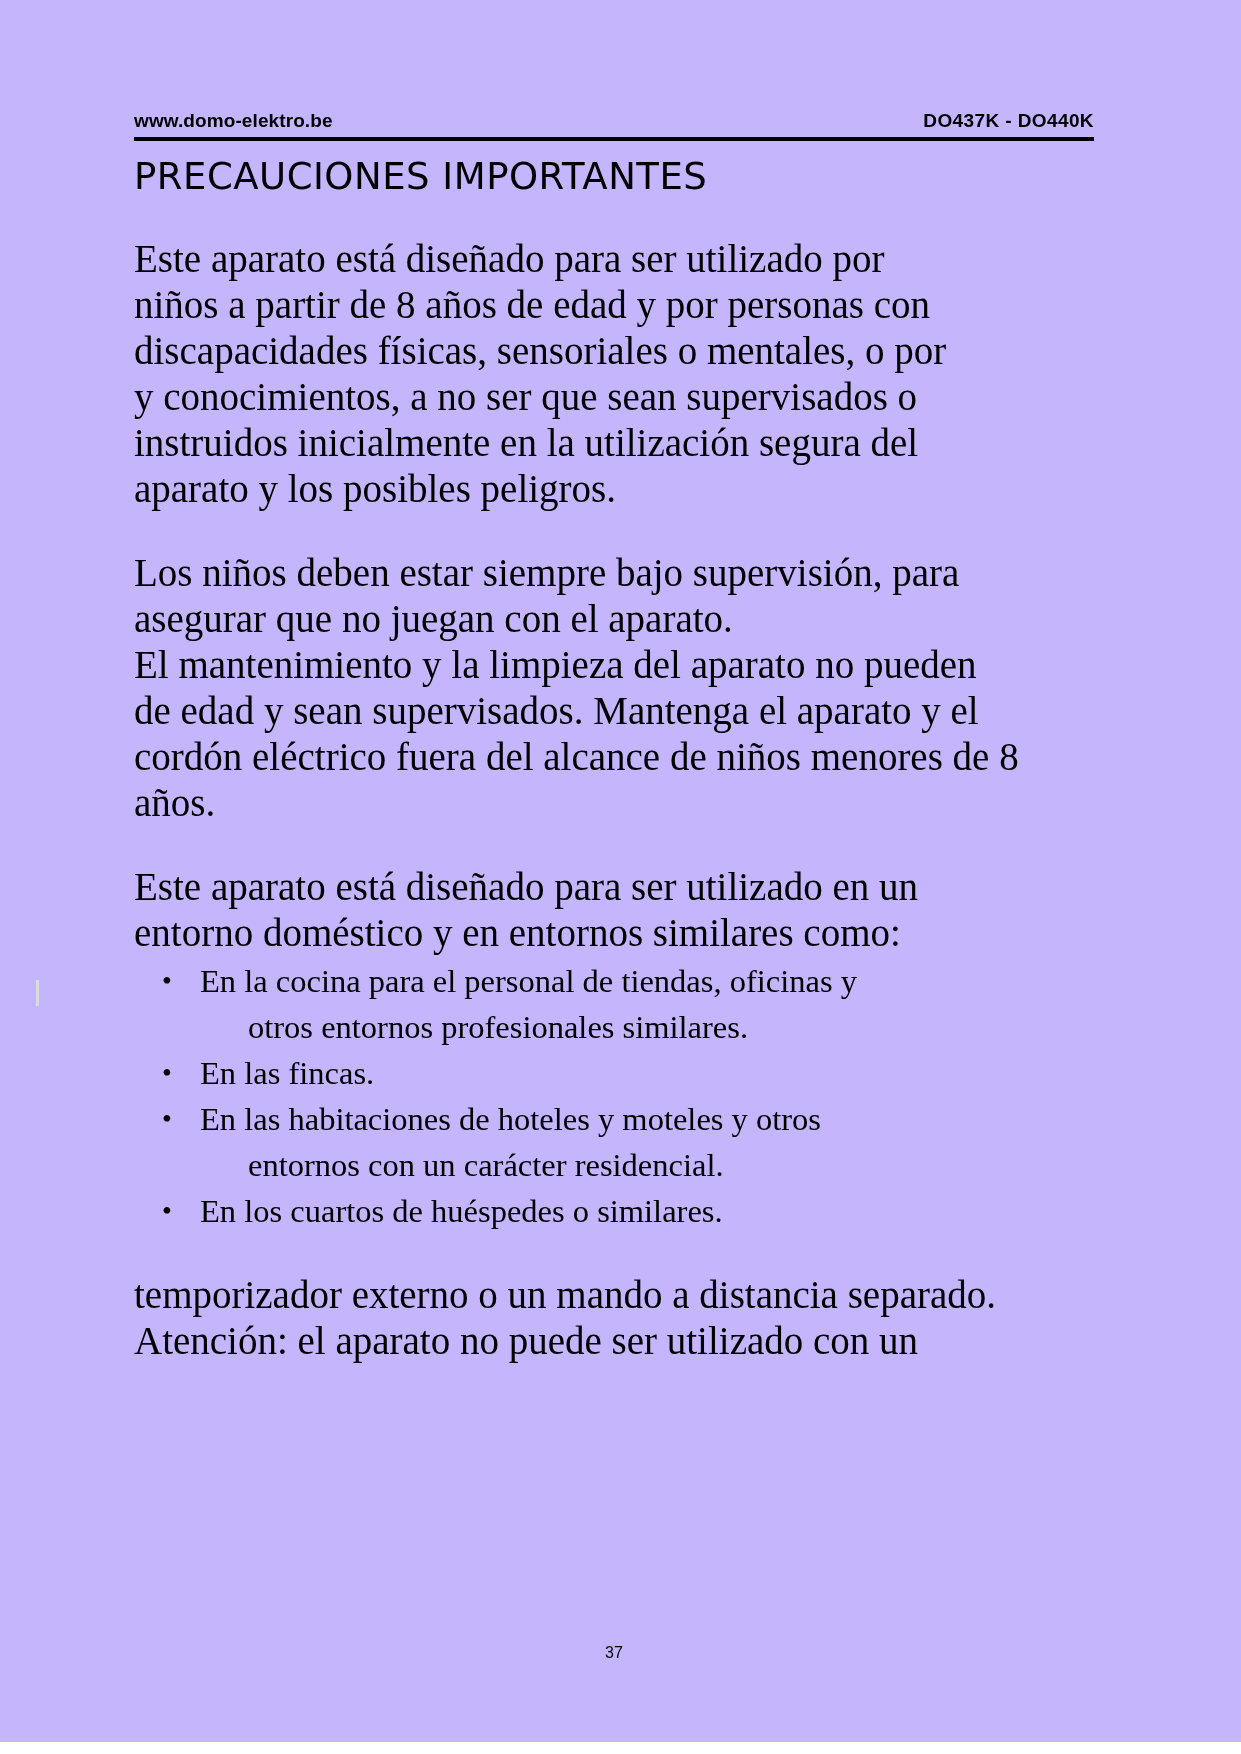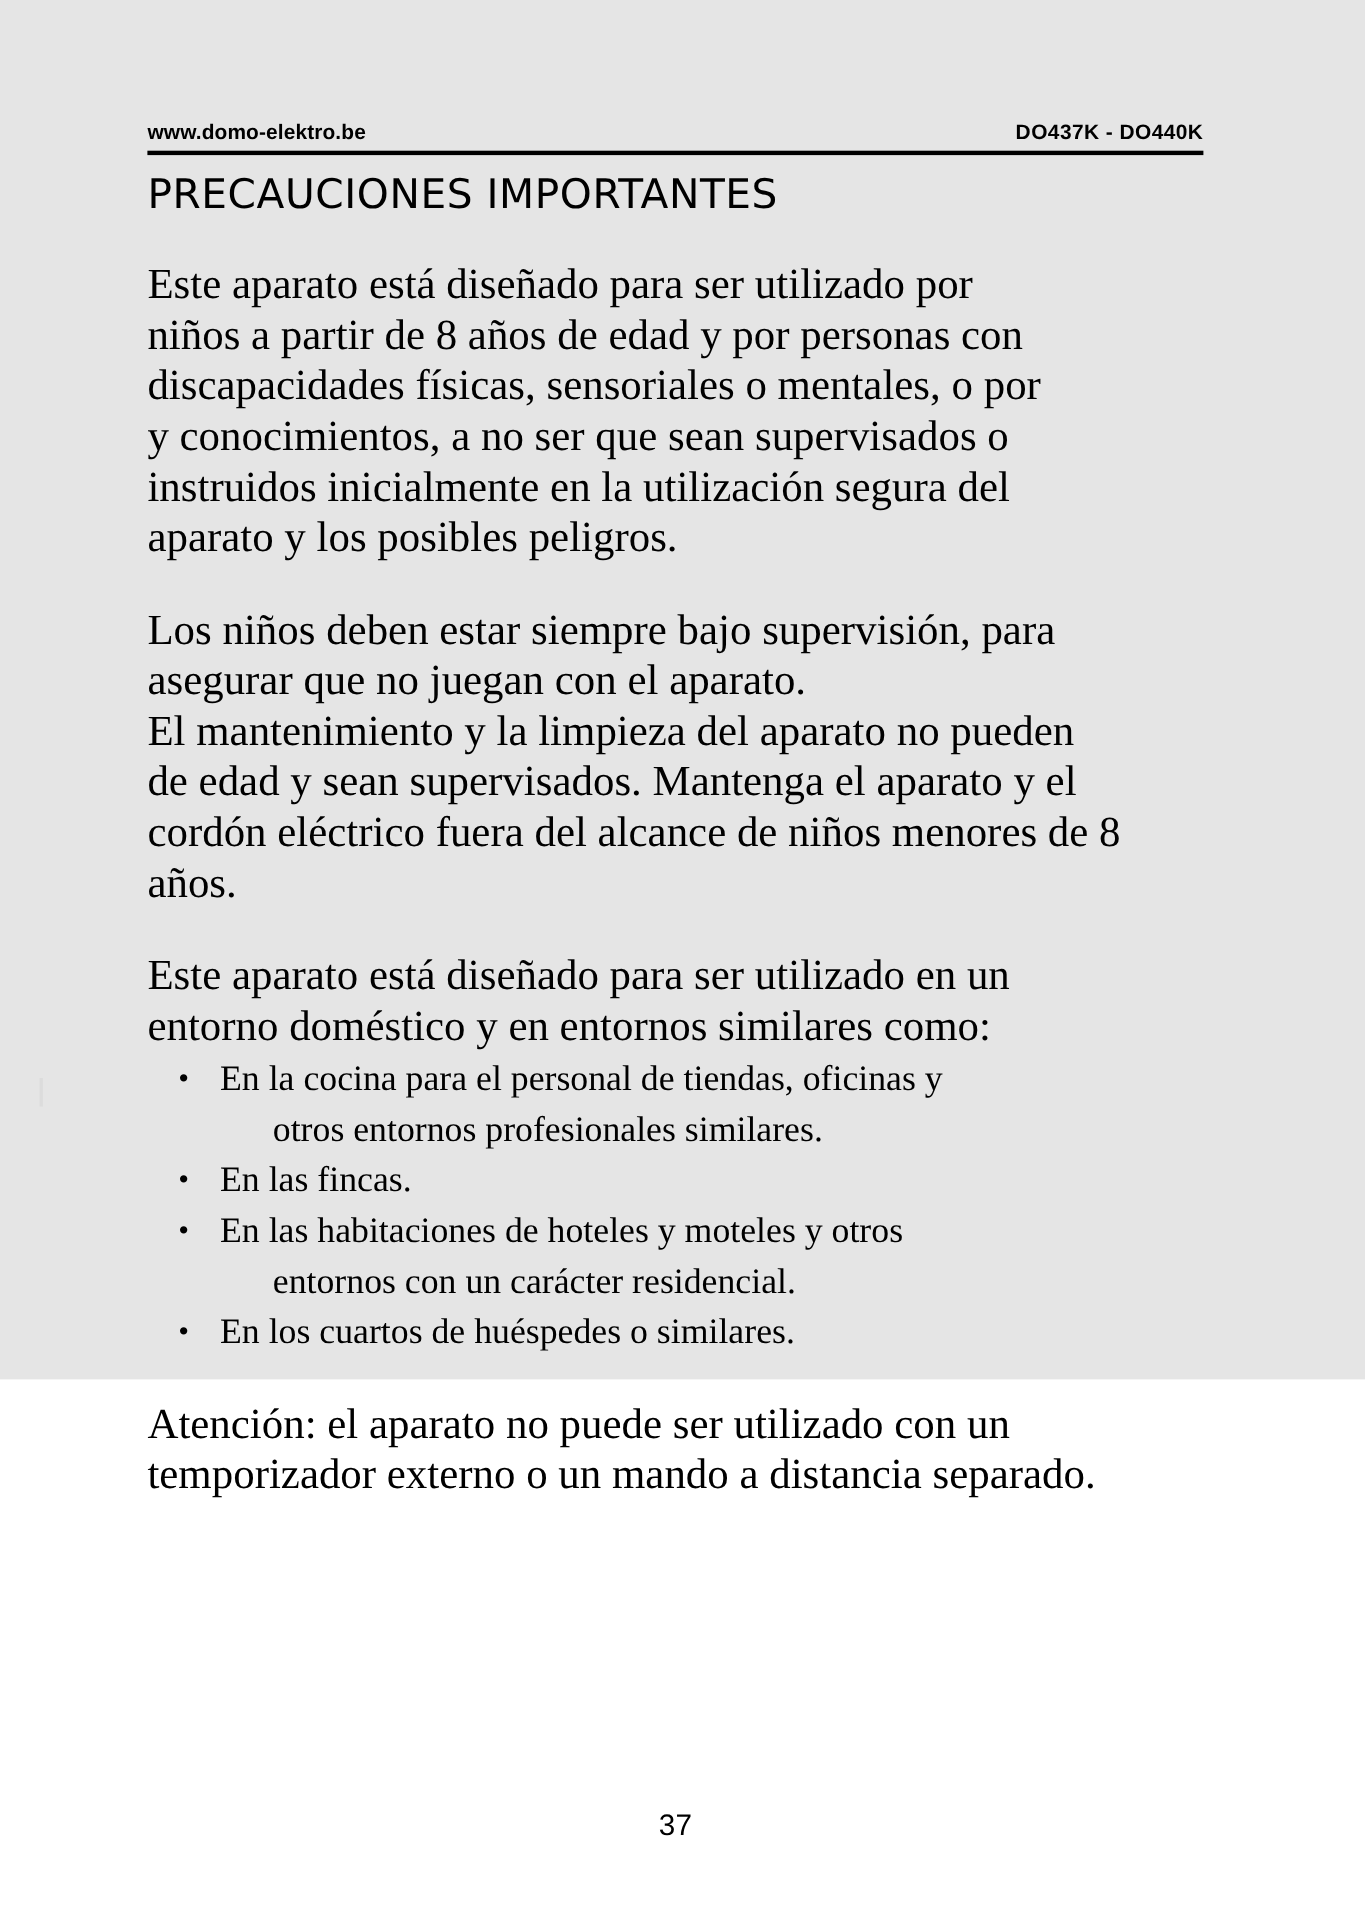--- a/index.html
+++ b/index.html
@@ -14,22 +14,22 @@
     font-family: "Liberation Serif", serif;
     color: #000000;
     overflow: hidden;
   }
 
   .page {
     position: absolute;
     left: 0;
     top: 0;
     width: 1241px;
-    height: 1254px;
-    background: #e5e5e5;
+    height: 1742px;
+    background: #c4b5fd;
   }
 
   .content {
     position: absolute;
     left: 134px;
     top: 110px;
     width: 960px;
   }
 
   
@@ -112,21 +112,21 @@
   }
 
   
   .page-number {
     position: absolute;
     left: 0;
     top: 1534px;
     width: 960px;
     text-align: center;
     font-family: "Liberation Sans", sans-serif;
-    font-size: 27px;
+    font-size: 16px;
   }
 
   
   .edge-mark {
     position: absolute;
     left: 36px;
     top: 980px;
     width: 3px;
     height: 26px;
     background: #dcdcdc;
@@ -187,21 +187,21 @@
         <span class="ln">En las habitaciones de hoteles y moteles y otros</span>
         <span class="ln cont">entornos con un carácter residencial.</span>
       </li>
       <li>
         <span class="dot">•</span>
         <span class="ln">En los cuartos de huéspedes o similares.</span>
       </li>
     </ul>
 
     <div class="para">
+      <span class="ln">temporizador externo o un mando a distancia separado.</span>
       <span class="ln">Atención: el aparato no puede ser utilizado con un</span>
-      <span class="ln">temporizador externo o un mando a distancia separado.</span>
     </div>
 
     <div class="page-number">37</div>
   </div>
 
   <div class="edge-mark"></div>
 </div>
 
 </body></html>

